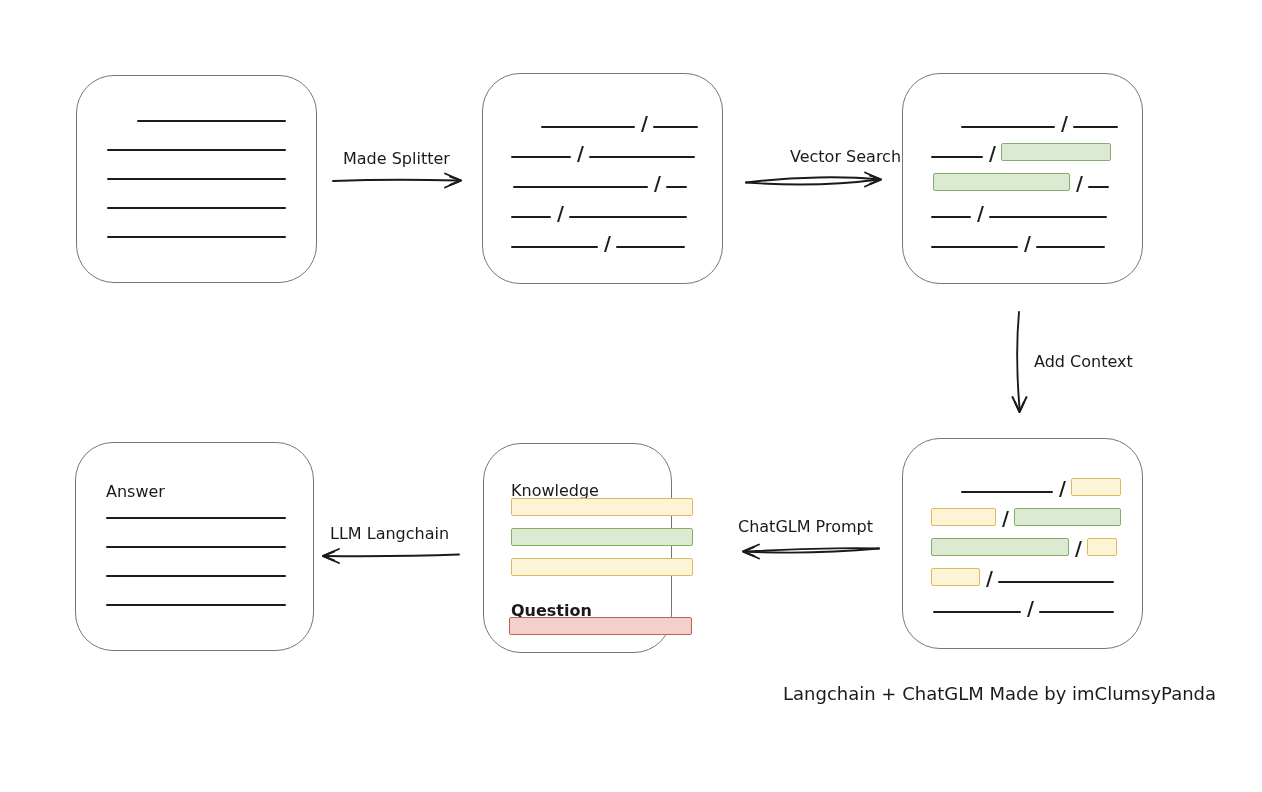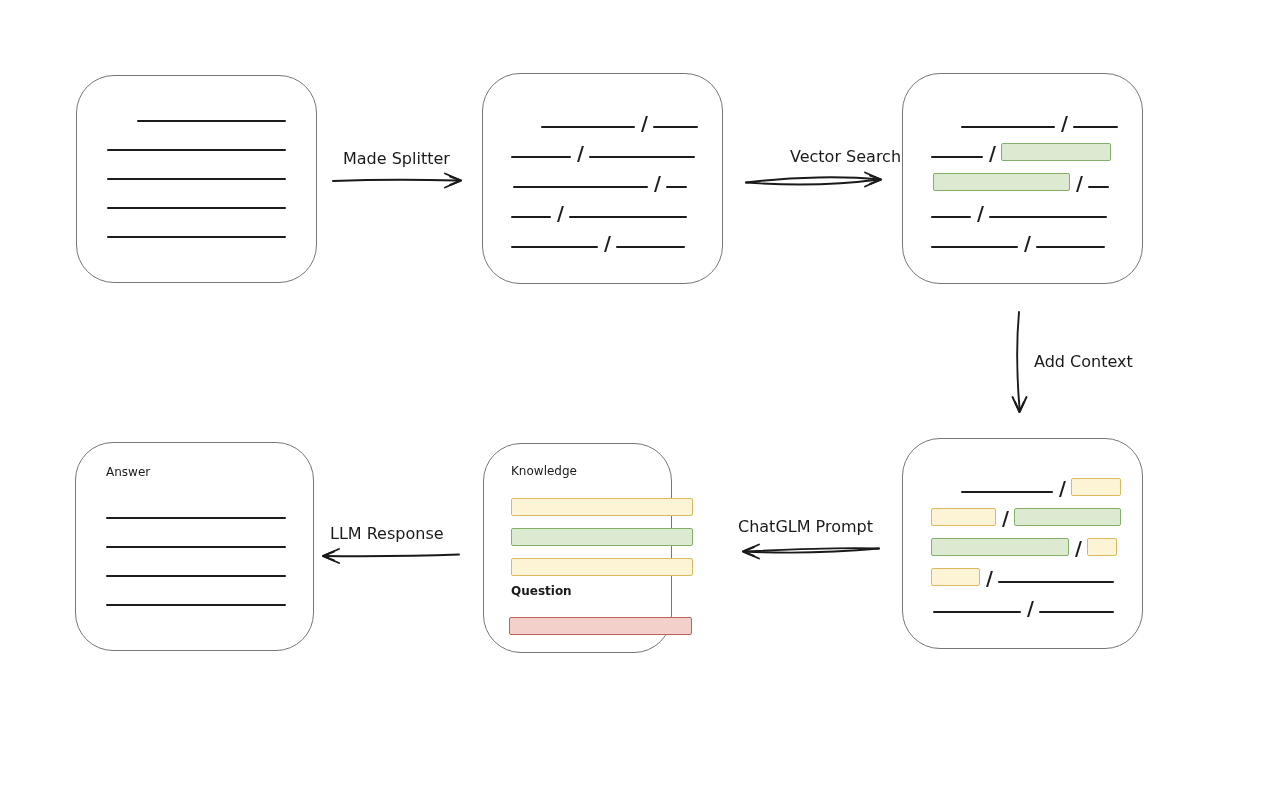--- a/index.html
+++ b/index.html
@@ -8,21 +8,21 @@
   .box{position:absolute;border:1.6px solid #767676;border-radius:38px;background:#ffffff;box-sizing:border-box;}
   .rows{position:absolute;}
   .seg-row{display:flex;align-items:flex-end;height:30px;}
   .rows.tight .seg-row{height:29px;}
   .hline{display:block;height:2.2px;background:#1c1c1c;border-radius:2px;}
   .slash{font-weight:bold;font-size:19px;line-height:1;margin:0 5px -5px 6px;color:#1c1c1c;}
   .bar{display:block;height:16px;border:1.5px solid;border-radius:2px;margin-bottom:-3px;box-sizing:content-box;}
   .bar.green{background:#dcead2;border-color:#85ae6b;}
   .bar.yellow{background:#fdf4d6;border-color:#dcb95e;}
   .bar.red{background:#f4d0cb;border-color:#c0625a;}
-  .inbox-label{position:absolute;font-size:12px;white-space:nowrap;}
+  .inbox-label{position:absolute;font-size:16px;white-space:nowrap;margin-top:17px;}
   .arrow-label{position:absolute;font-size:16px;white-space:nowrap;}
   .caption{position:absolute;left:783px;top:683px;font-size:18px;white-space:nowrap;}
   svg.arrows{position:absolute;left:0;top:0;pointer-events:none;}
   svg.arrows path{fill:none;stroke:#1a1a1a;stroke-width:1.9;stroke-linecap:round;stroke-linejoin:round;}
 </style>
 </head>
 <body>
 
 <div class="canvas">
 
@@ -202,16 +202,17 @@
         <div class="seg-row">
           <i class="hline" style="width: 180px;"></i>
         </div>
       </div>
   </div>
 
   <div class="arrow-label" style="left:343px;top:149px;">Made Splitter</div>
   <div class="arrow-label" style="left:746px;top:147px;margin-left:44px;">Vector Search</div>
   <div class="arrow-label" style="left:1034px;top:352px;">Add Context</div>
   <div class="arrow-label" style="left:738px;top:517px;">ChatGLM Prompt</div>
-  <div class="arrow-label" style="left:330px;top:524px;">LLM Response</div>
-
+  <div class="arrow-label" style="left:330px;top:524px;">LLM Langchain</div>
+
+  <div class="caption">Langchain + ChatGLM Made by imClumsyPanda</div>
 
 </div>
 
 </body></html>

